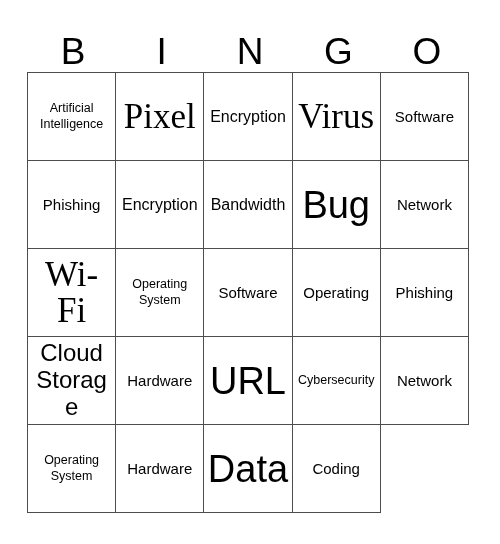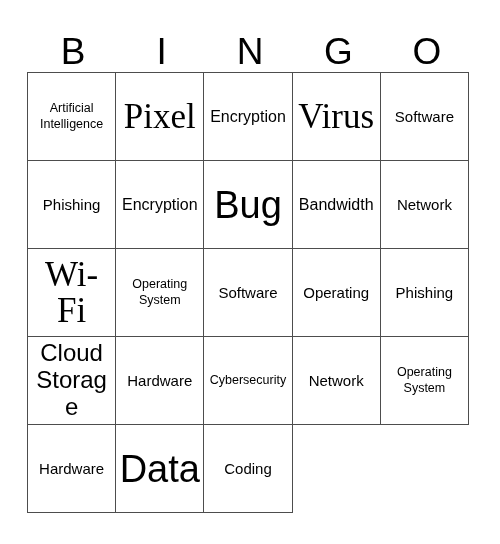--- a/index.html
+++ b/index.html
@@ -117,24 +117,24 @@
         <span class="cell-text fs-md">Software</span>
       </div>
 
     <div class="cell">
         <span class="cell-text fs-md">Phishing</span>
       </div>
     <div class="cell">
         <span class="cell-text fs-sm">Encryption</span>
       </div>
     <div class="cell">
-        <span class="cell-text fs-xxxl">Bug</span>
+        <span class="cell-text fs-sm">Bandwidth</span>
       </div>
     <div class="cell">
-        <span class="cell-text fs-sm">Bandwidth</span>
+        <span class="cell-text fs-xxxl">Bug</span>
       </div>
     <div class="cell">
         <span class="cell-text fs-md">Network</span>
       </div>
 
     <div class="cell">
         <span class="cell-text fs-xxl">Wi-Fi</span>
       </div>
     <div class="cell">
         <span class="cell-text fs-xs">Operating System</span>
@@ -149,20 +149,23 @@
     <div class="cell">
         <span class="cell-text fs-md">Phishing</span>
       </div>
     <div class="cell">
         <span class="cell-text fs-lg">Cloud Storage</span>
       </div>
     <div class="cell">
         <span class="cell-text fs-md">Hardware</span>
       </div>
     <div class="cell">
+        <span class="cell-text fs-xxxl">URL</span>
+      </div>
+    <div class="cell">
         <span class="cell-text fs-xs">Cybersecurity</span>
       </div>
 
     <div class="cell">
         <span class="cell-text fs-md">Network</span>
       </div>
     <div class="cell">
         <span class="cell-text fs-xs">Operating System</span>
       </div>
     <div class="cell">

